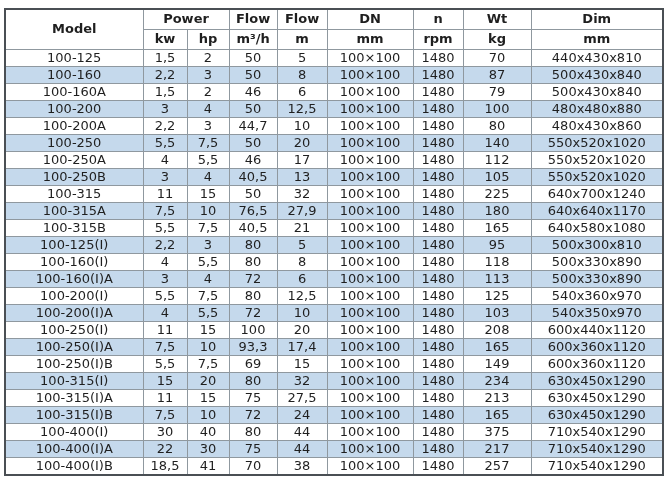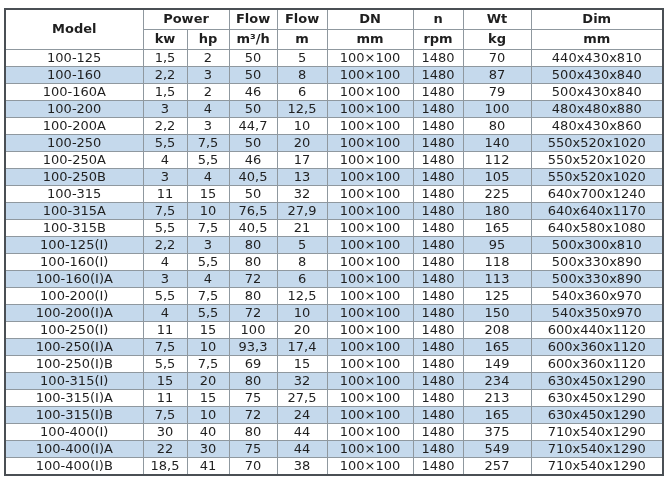--- a/index.html
+++ b/index.html
@@ -262,21 +262,21 @@
           <td>540x360x970</td>
         </tr>
         <tr>
           <td class="col-model">100-200(I)A</td>
           <td>4</td>
           <td>5,5</td>
           <td>72</td>
           <td>10</td>
           <td>100×100</td>
           <td>1480</td>
-          <td>150</td>
+          <td>103</td>
           <td>540x350x970</td>
         </tr>
         <tr>
           <td class="col-model">100-250(I)</td>
           <td>11</td>
           <td>15</td>
           <td>100</td>
           <td>20</td>
           <td>100×100</td>
           <td>1480</td>
@@ -350,21 +350,21 @@
           <td>710x540x1290</td>
         </tr>
         <tr>
           <td class="col-model">100-400(I)A</td>
           <td>22</td>
           <td>30</td>
           <td>75</td>
           <td>44</td>
           <td>100×100</td>
           <td>1480</td>
-          <td>549</td>
+          <td>217</td>
           <td>710x540x1290</td>
         </tr>
         <tr>
           <td class="col-model">100-400(I)B</td>
           <td>18,5</td>
           <td>41</td>
           <td>70</td>
           <td>38</td>
           <td>100×100</td>
           <td>1480</td>

